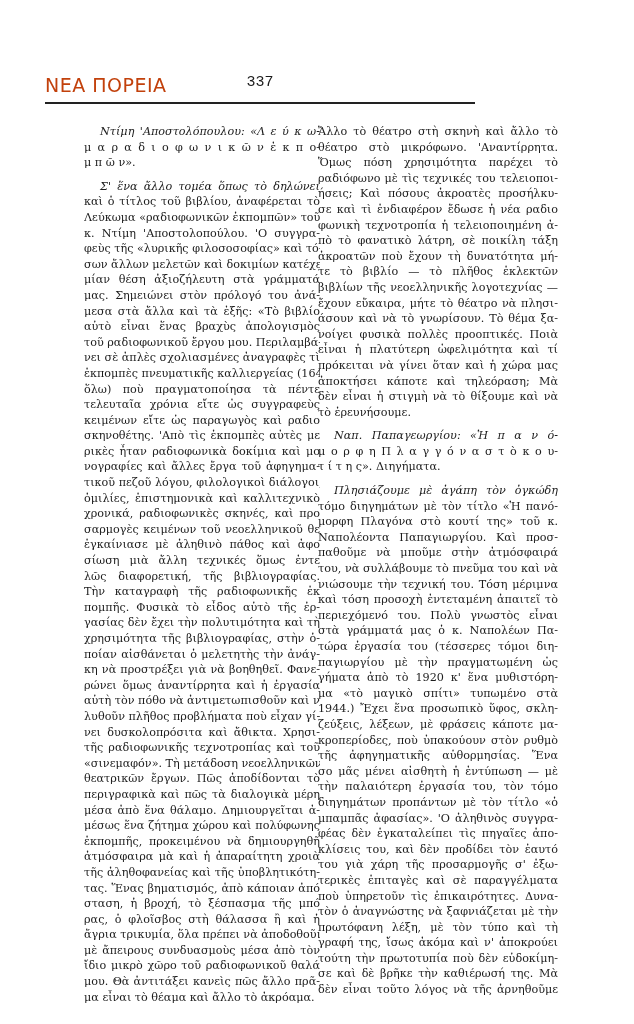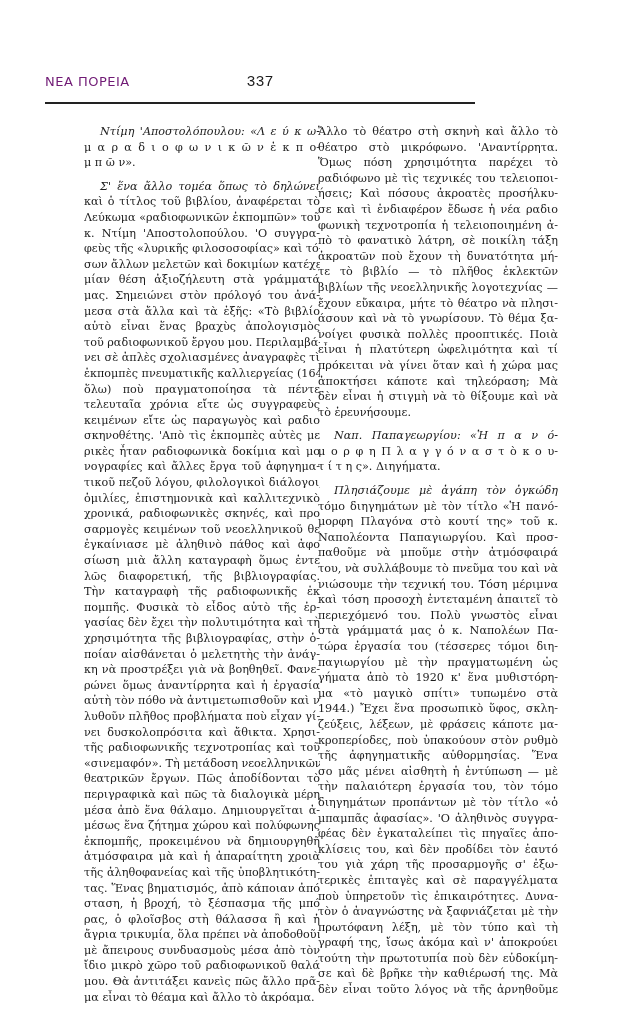--- a/index.html
+++ b/index.html
@@ -1,18 +1,18 @@
 <!DOCTYPE html>
 <html><head>
 <meta charset="utf-8">
 <style>
   html, body { margin: 0; padding: 0; background: #ffffff; }
   body { width: 634px; height: 1024px; position: relative; overflow: hidden; color: #1a1a1a; }
   .header { position: absolute; left: 45px; top: 74px; width: 430px; }
-  .running-title { position: absolute; left: 0; top: 0; font-family: "DejaVu Sans", sans-serif; font-size: 13px; letter-spacing: 0.5px; color: #701a75; }
+  .running-title { position: absolute; left: 0; top: 0; font-family: "DejaVu Sans", sans-serif; font-size: 19px; letter-spacing: 0.5px; color: #c2410c; }
   .page-number { position: absolute; left: 0; top: 0; width: 430px; text-align: center; font-family: Liberation Mono, monospace; font-size: 15px; }
   .rule { position: absolute; left: 45px; top: 102px; width: 430px; height: 2px; background: #222; }
   .col { position: absolute; top: 124px; font-family: "DejaVu Serif", serif; font-size: 11.2px; line-height: 15.6px; color: #1c1c1c; }
   .col-left { left: 84px; width: 236px; }
   .col-right { left: 318px; width: 240px; }
   .line { display: block; white-space: nowrap; text-align: justify; text-align-last: justify; overflow: hidden; height: 15.6px; }
   .line.last { text-align-last: left; }
   .line.indent { padding-left: 16px; font-style: italic; }
   .gap { display: block; height: 8px; }
 </style>
@@ -50,21 +50,21 @@
       <span class="line">τελευταῖα χρόνια εἴτε ὡς συγγραφεὺς</span>
       <span class="line">κειμένων εἴτε ὡς παραγωγὸς καὶ ραδιο</span>
       <span class="line">σκηνοθέτης. 'Απὸ τὶς ἐκπομπὲς αὐτὲς με</span>
       <span class="line">ρικὲς ἦταν ραδιοφωνικὰ δοκίμια καὶ μο</span>
       <span class="line">νογραφίες καὶ ἄλλες ἔργα τοῦ ἀφηγημα-</span>
       <span class="line">τικοῦ πεζοῦ λόγου, φιλολογικοὶ διάλογοι,</span>
       <span class="line">ὁμιλίες, ἐπιστημονικὰ καὶ καλλιτεχνικὸ</span>
       <span class="line">χρονικά, ραδιοφωνικὲς σκηνές, καὶ προ</span>
       <span class="line">σαρμογὲς κειμένων τοῦ νεοελληνικοῦ θε</span>
       <span class="line">ἐγκαίνιασε μὲ ἀληθινὸ πάθος καὶ ἀφο</span>
-      <span class="line">σίωση μιὰ ἄλλη καταγραφὴ ὅμως ἐντε</span>
+      <span class="line">σίωση μιὰ ἄλλη τεχνικές ὅμως ἐντε</span>
       <span class="line">λῶς διαφορετική, τῆς βιβλιογραφίας.</span>
       <span class="line">Τὴν καταγραφὴ τῆς ραδιοφωνικῆς ἐκ</span>
       <span class="line">πομπῆς. Φυσικὰ τὸ εἶδος αὐτὸ τῆς ἐρ-</span>
       <span class="line">γασίας δὲν ἔχει τὴν πολυτιμότητα καὶ τὴ</span>
       <span class="line">χρησιμότητα τῆς βιβλιογραφίας, στὴν ὁ-</span>
       <span class="line">ποίαν αἰσθάνεται ὁ μελετητὴς τὴν ἀνάγ-</span>
       <span class="line">κη νὰ προστρέξει γιὰ νὰ βοηθηθεῖ. Φανε-</span>
       <span class="line">ρώνει ὅμως ἀναντίρρητα καὶ ἡ ἐργασία</span>
       <span class="line">αὐτὴ τὸν πόθο νὰ ἀντιμετωπισθοῦν καὶ νὰ</span>
       <span class="line">λυθοῦν πλῆθος προβλήματα ποὺ εἶχαν γί-</span>

